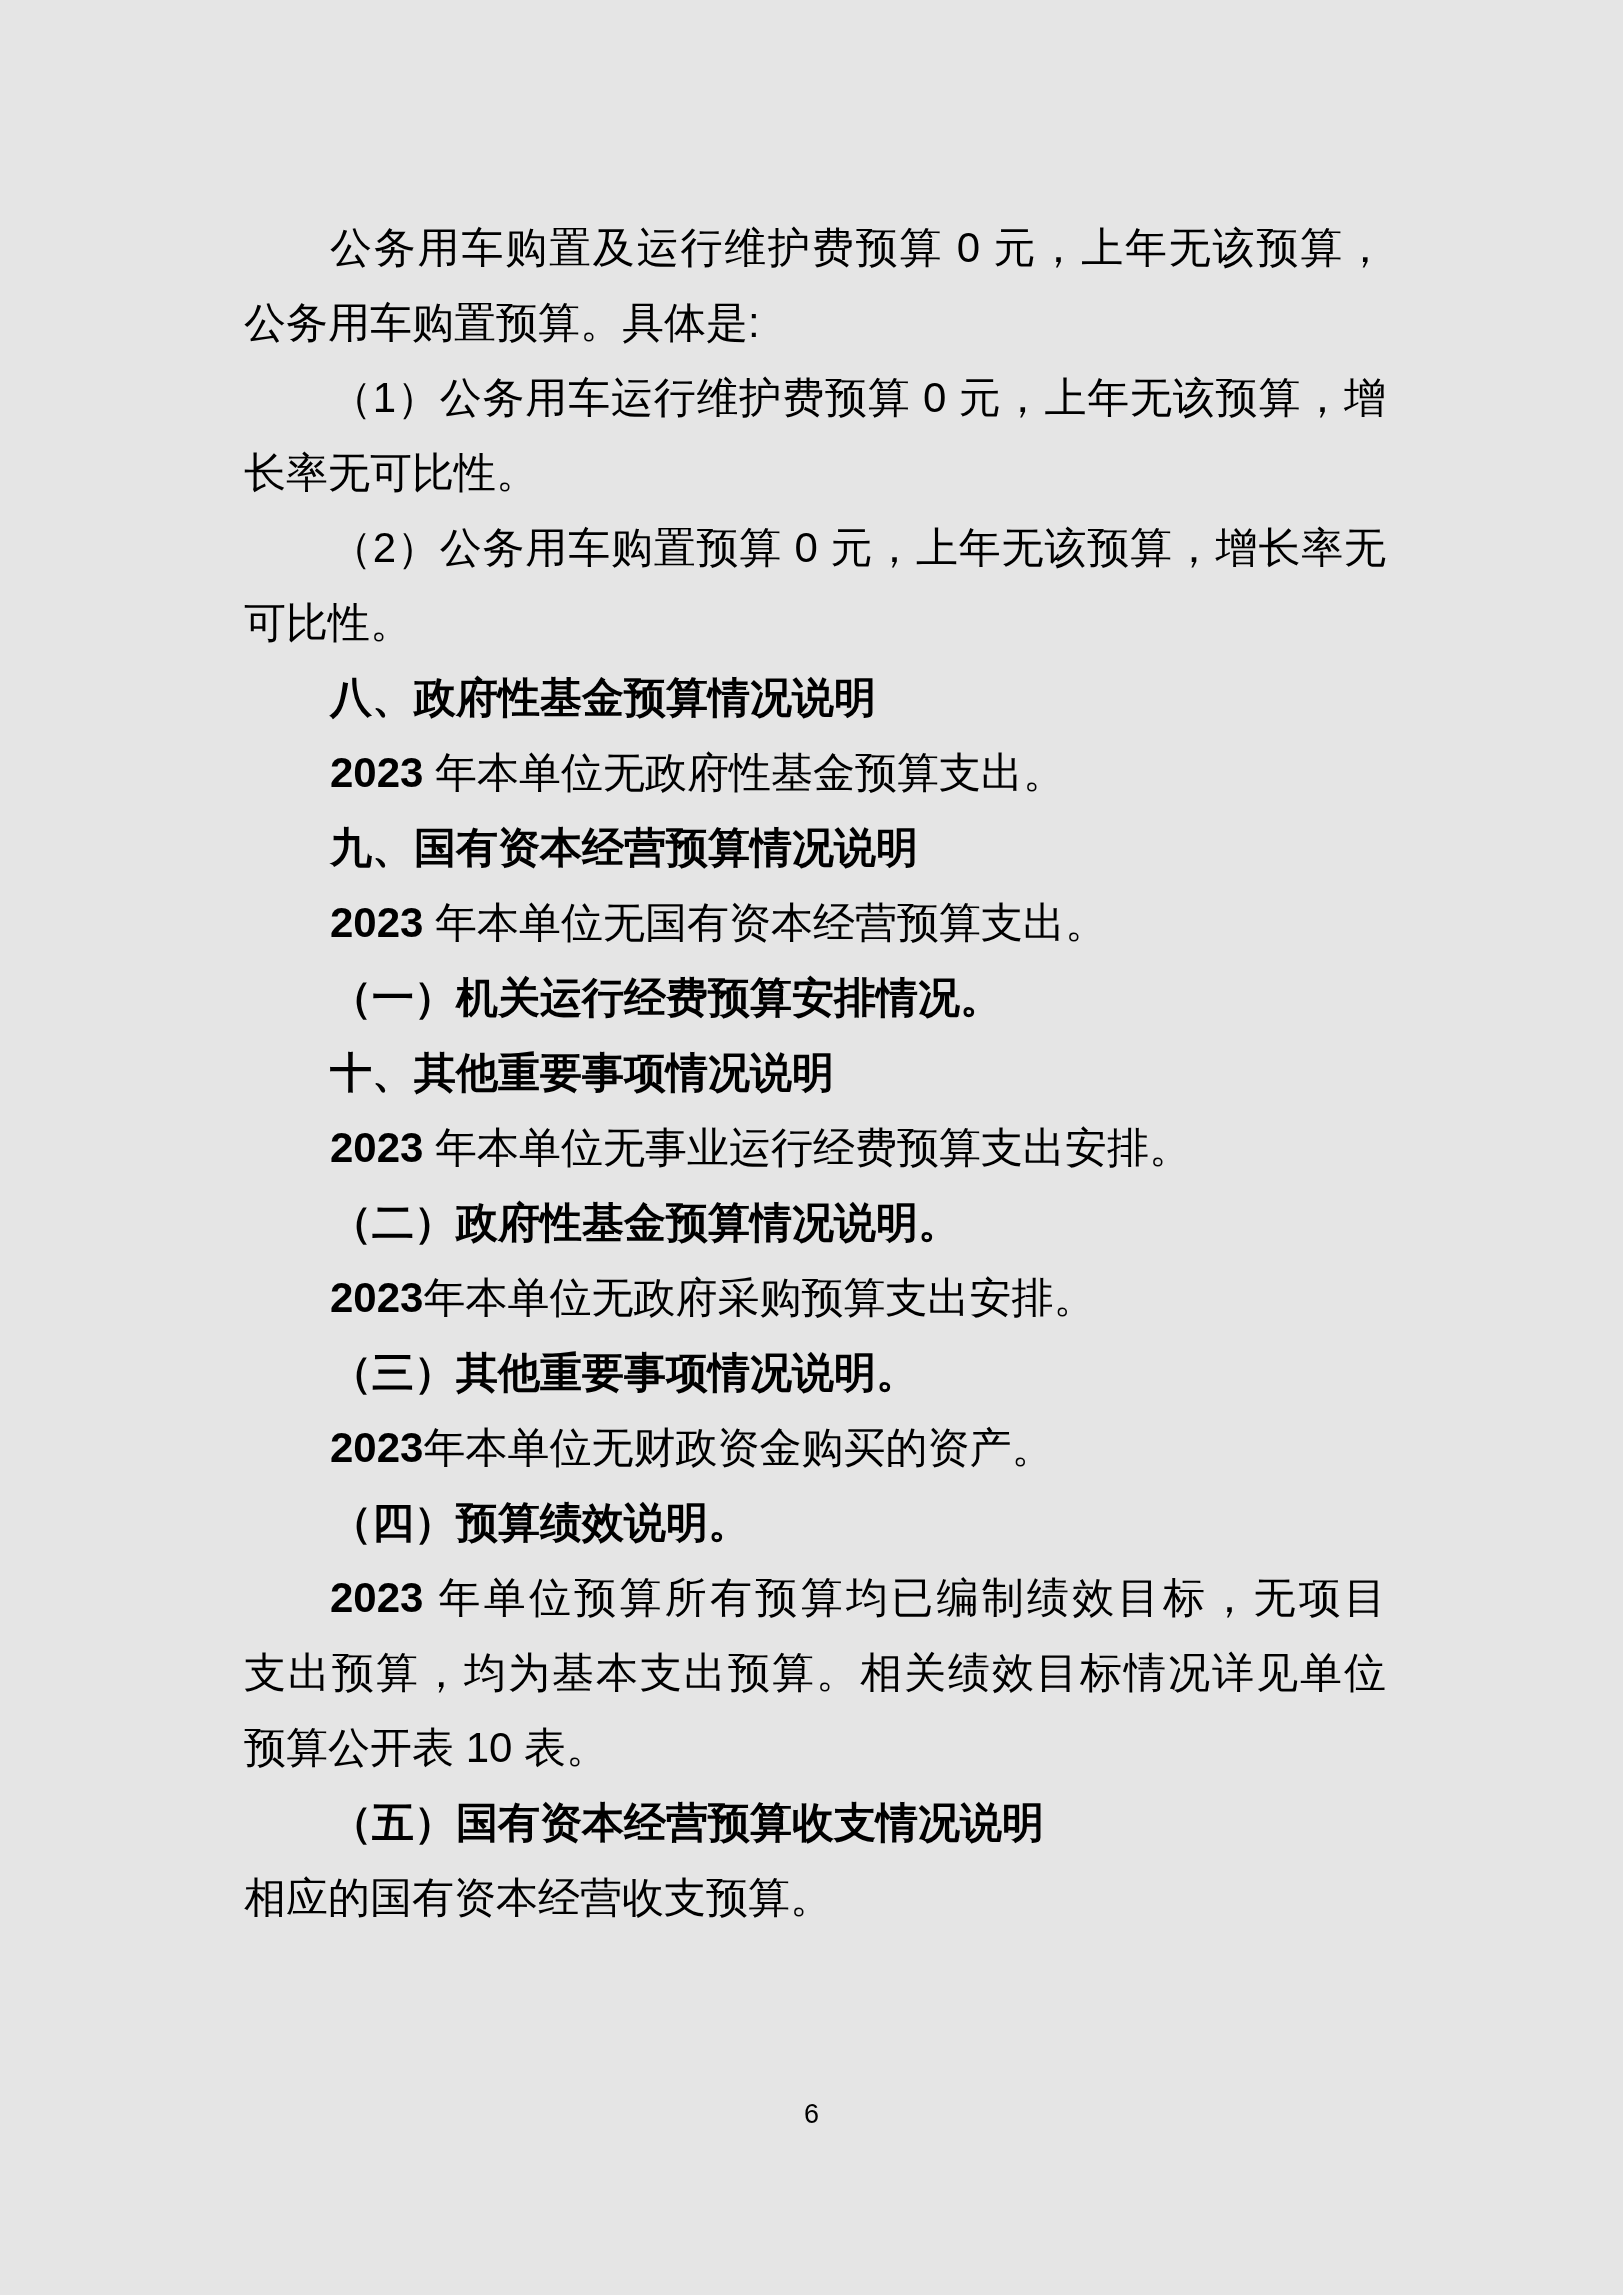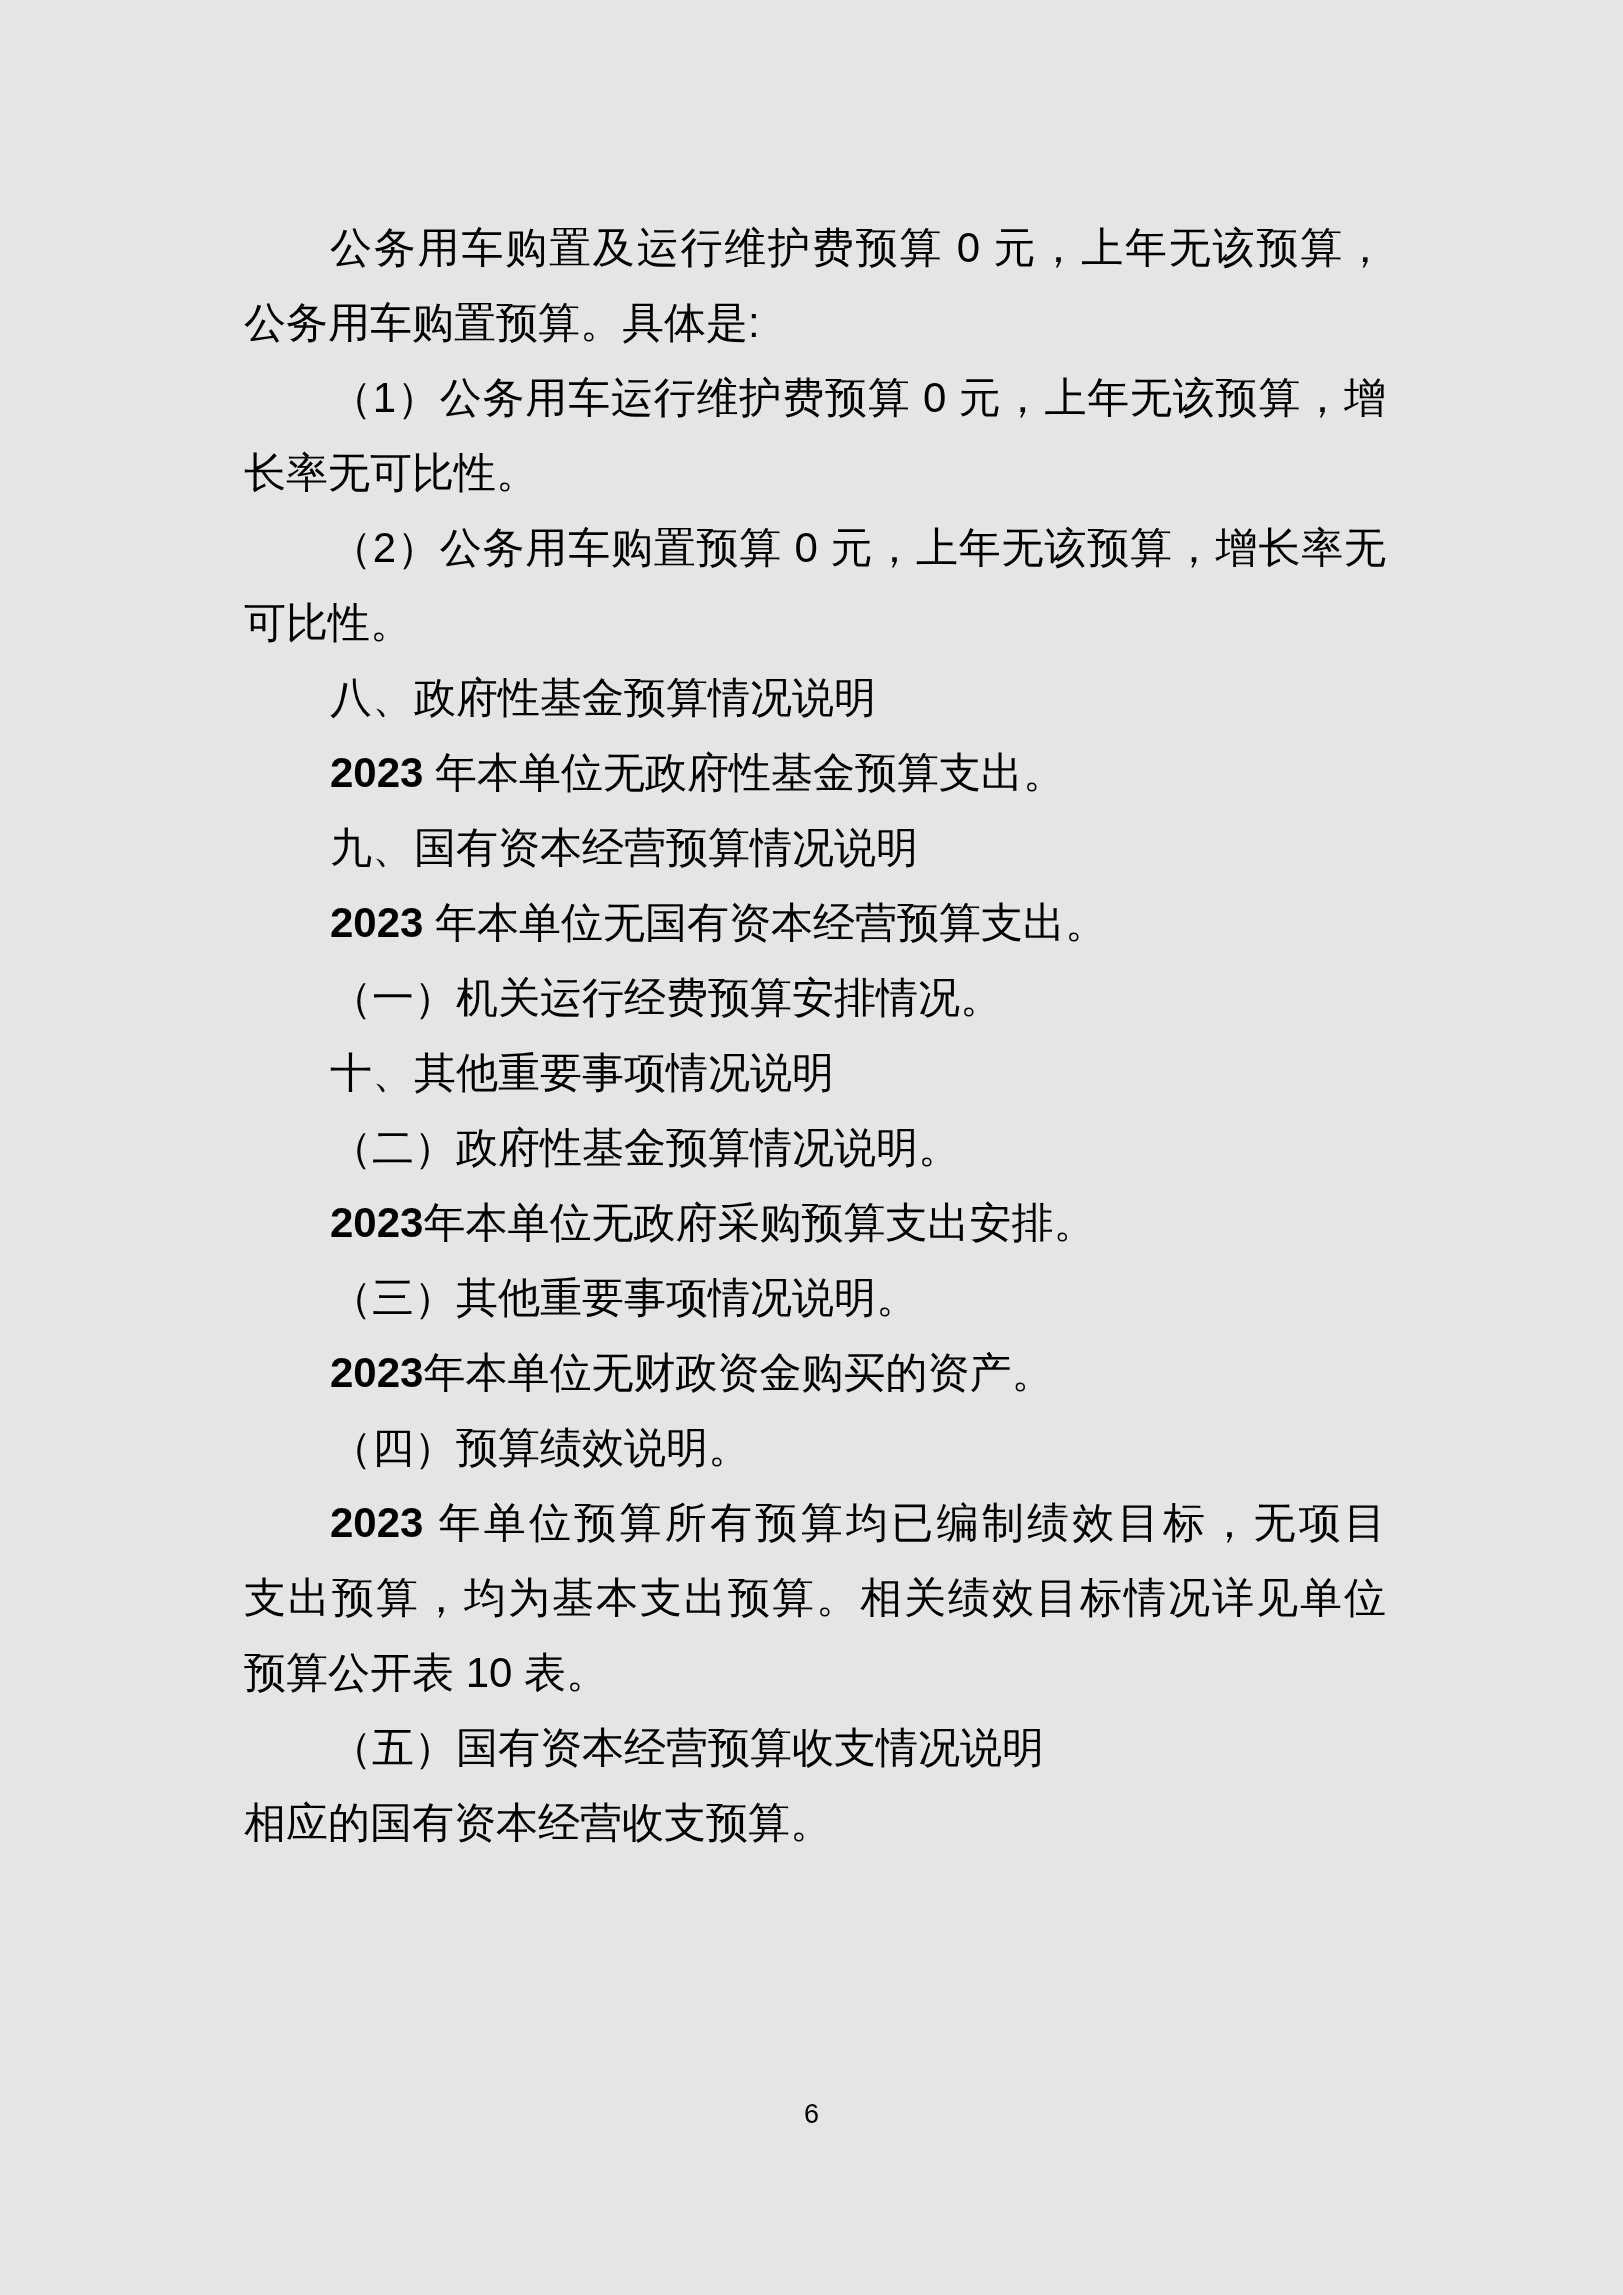--- a/index.html
+++ b/index.html
@@ -20,21 +20,21 @@
   .line {
     font-family: "Liberation Sans", "DejaVu Sans", serif; 
     font-size: 42px;
     line-height: 75px;
     text-align: left;
     color: #000000;
   }
   .indent { text-indent: 86px; }
   .fill { text-align: justify; text-align-last: justify; }
   .h {
-    font-weight: 400;
+    font-weight: 700;
     font-family: "Liberation Sans", "DejaVu Sans", sans-serif;
   }
   .year {
     font-family: "Liberation Sans", "DejaVu Sans", sans-serif;
     font-weight: 700;
   }
   .footer {
     position: absolute;
     left: 0;
     top: 2098px;
@@ -66,20 +66,21 @@
     <div class="line indent"><span class="year">2023</span><span> 年本单位无政府性基金预算支出。</span></div>
 
     <div class="line indent h">九、国有资本经营预算情况说明</div>
 
     <div class="line indent"><span class="year">2023</span><span> 年本单位无国有资本经营预算支出。</span></div>
 
     <div class="line indent h">（一）机关运行经费预算安排情况。</div>
 
     <div class="line indent h">十、其他重要事项情况说明</div>
 
+    <div class="line indent"><span class="year">2023</span><span> 年本单位无事业运行经费预算支出安排。</span></div>
 
     <div class="line indent h">（二）政府性基金预算情况说明。</div>
 
     <div class="line indent"><span class="year">2023</span><span>年本单位无政府采购预算支出安排。</span></div>
 
     <div class="line indent h">（三）其他重要事项情况说明。</div>
 
     <div class="line indent"><span class="year">2023</span><span>年本单位无财政资金购买的资产。</span></div>
 
     <div class="line indent h">（四）预算绩效说明。</div>

